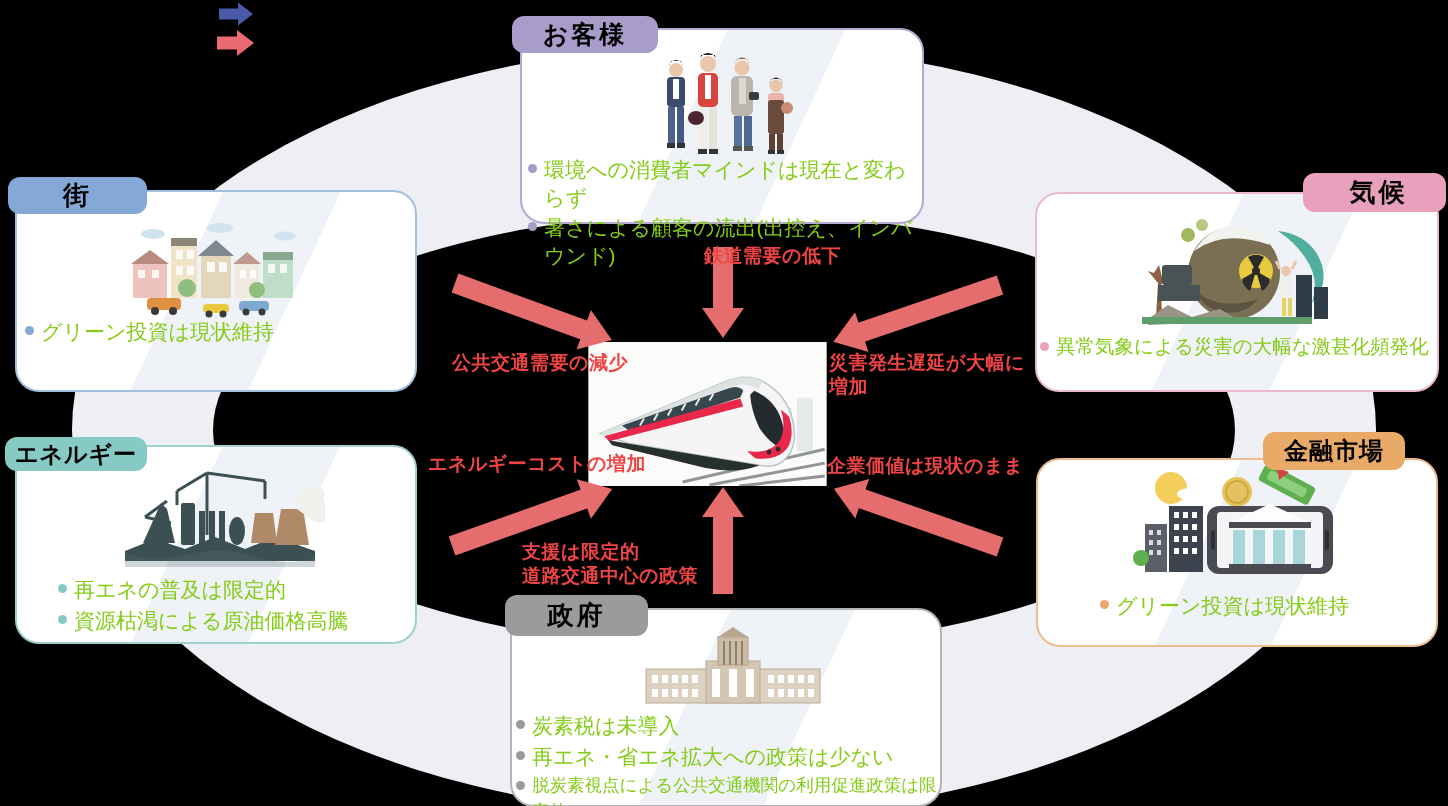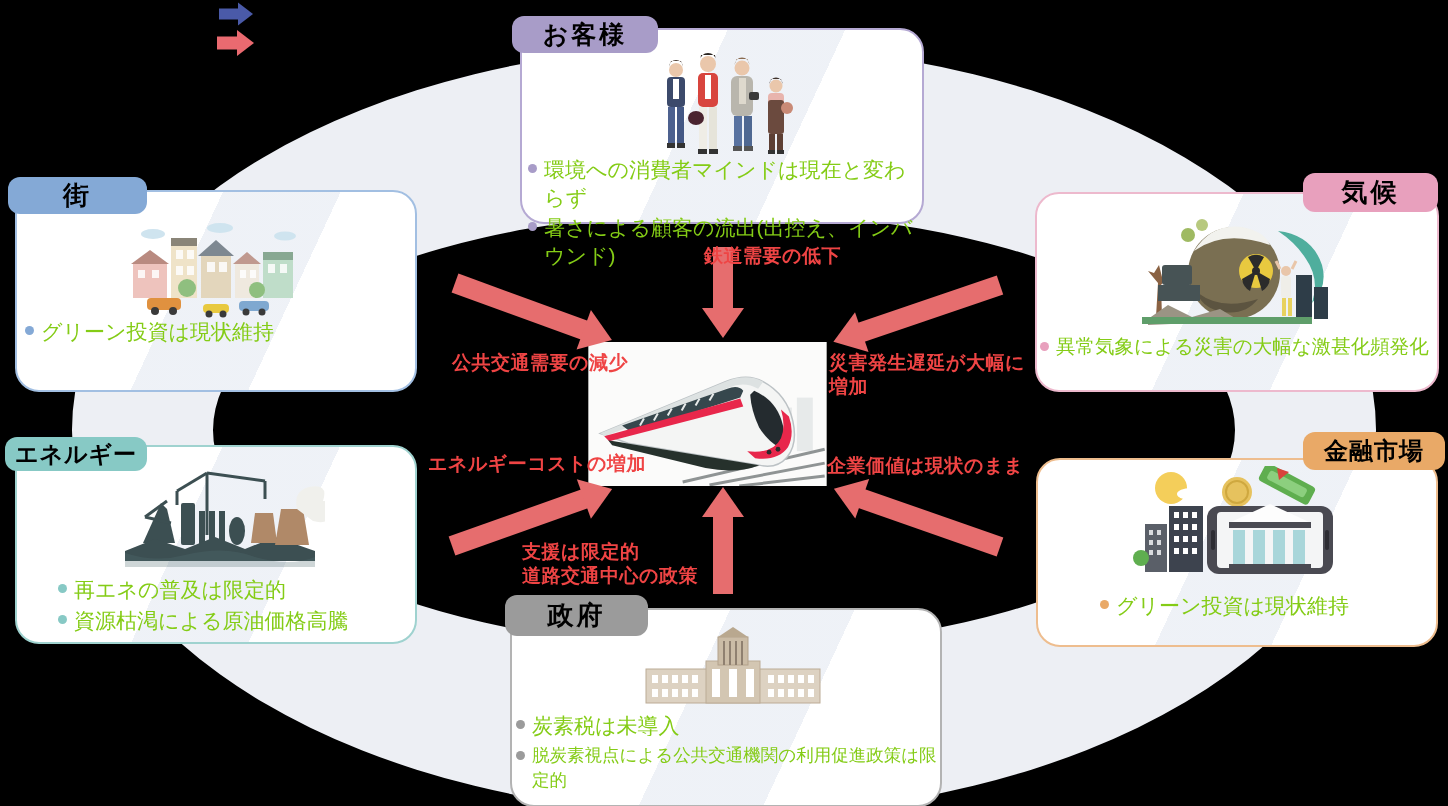--- a/index.html
+++ b/index.html
@@ -36,23 +36,23 @@
   #panel-climate{left:1035px;top:192px;width:400px;height:196px;border:2px solid #edb9cd;}
   #panel-energy{left:15px;top:445px;width:398px;height:195px;border:2px solid #9fd2cf;}
   #panel-market{left:1036px;top:458px;width:398px;height:185px;border:2px solid #eebd8e;}
   #panel-government{left:510px;top:608px;width:428px;height:195px;border:2px solid #b3b3b3;}
 
   
   .pill{position:absolute;z-index:7;display:flex;align-items:center;justify-content:center;
         color:#000000;font-weight:bold;border-radius:12px;letter-spacing:3px;}
   #pill-customers{left:512px;top:16px;width:146px;height:37px;background:#a89cc8;font-size:25px;}
   #pill-town{left:8px;top:177px;width:139px;height:37px;background:#84a9d6;font-size:26px;}
-  #pill-climate{left:1303px;top:173px;width:135px;height:39px;background:#e8a0bd;font-size:26px;}
+  #pill-climate{left:1303px;top:173px;width:135px;height:39px;background:#e8a0bd;font-size:26px;padding-left:8px;}
   #pill-energy{left:5px;top:437px;width:142px;height:34px;background:#87c9c5;font-size:23px;letter-spacing:1px;}
-  #pill-market{left:1303px;top:432px;width:142px;height:38px;background:#e9a967;font-size:24px;letter-spacing:1px;}
+  #pill-market{left:1263px;top:432px;width:142px;height:38px;background:#e9a967;font-size:24px;letter-spacing:1px;}
   #pill-government{left:505px;top:595px;width:143px;height:41px;background:#9b9b9b;font-size:26px;}
 
   
   .bullets{position:absolute;z-index:6;margin:0;padding:0;list-style:none;color:#84cc16;
            font-size:21px;line-height:1.32;}
   .bullets li{display:flex;align-items:flex-start;margin-bottom:3px;}
   .bullets li .dot{flex:0 0 auto;width:9px;height:9px;border-radius:50%;margin:8px 7px 0 0;}
   #bullets-customers{left:528px;top:156px;width:392px;}
   #bullets-town{left:25px;top:318px;width:388px;}
   #bullets-climate{left:1040px;top:334px;width:398px;font-size:19.5px;}
@@ -462,20 +462,24 @@
     <li>
         <span class="dot dot-market"></span>
         <span>グリーン投資は現状維持</span>
       </li>
   </ul>
   <ul class="bullets" id="bullets-government">
     <li>
         <span class="dot dot-government"></span>
         <span>炭素税は未導入</span>
       </li>
+    <li>
+        <span class="dot dot-government"></span>
+        <span>再エネ・省エネ拡大への政策は少ない</span>
+      </li>
     <li class="small">
         <span class="dot dot-government"></span>
         <span>脱炭素視点による公共交通機関の利用促進政策は限定的</span>
       </li>
   </ul>
 
   <div class="pill" id="pill-customers">お客様</div>
   <div class="pill" id="pill-town">街</div>
   <div class="pill" id="pill-climate">気候</div>
   <div class="pill" id="pill-energy">エネルギー</div>

